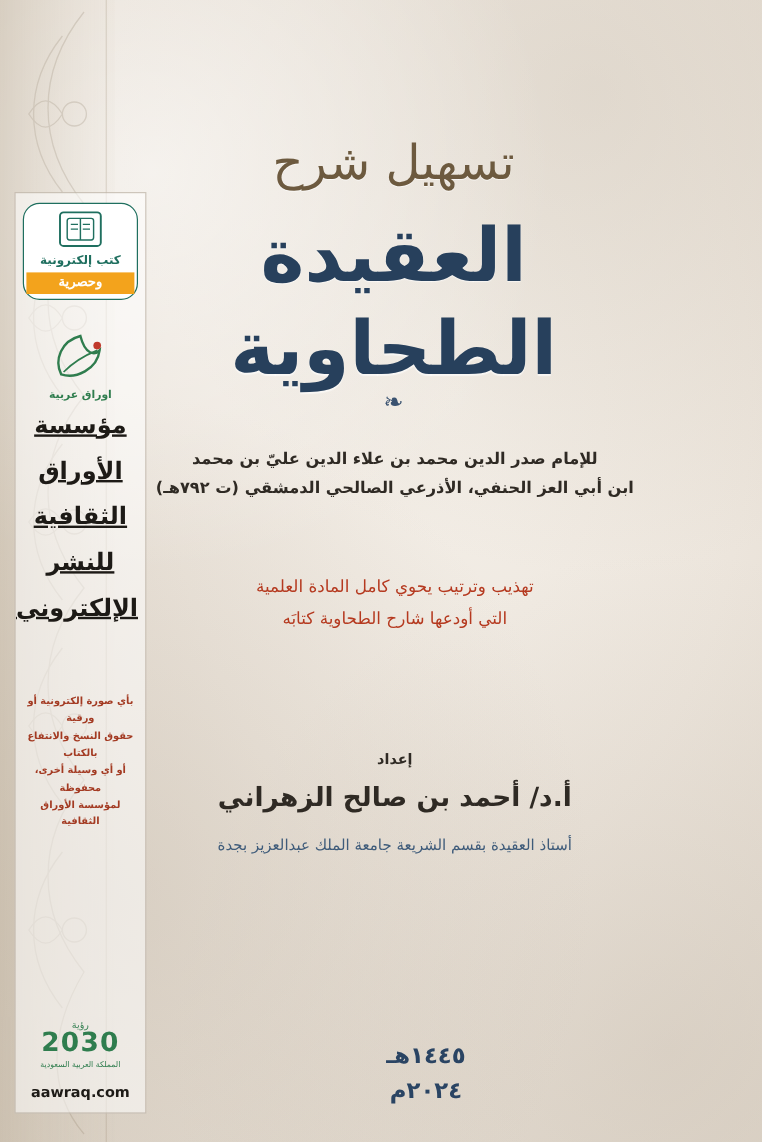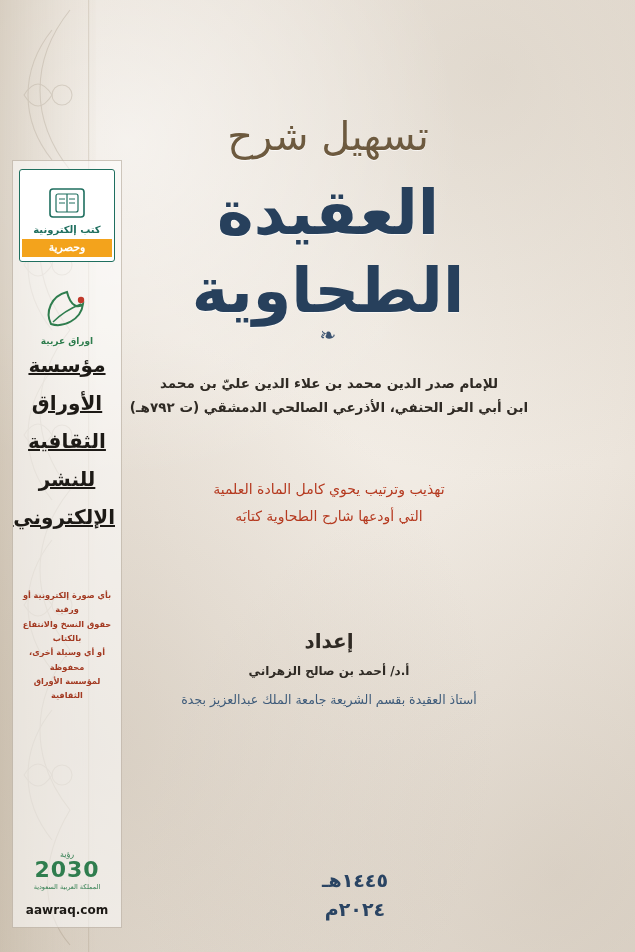--- a/index.html
+++ b/index.html
@@ -98,26 +98,26 @@
   .prep-block {
     position: absolute;
     top: 622px;
     right: 96px;
     width: 420px;
     text-align: center;
     font-family: "DejaVu Sans", sans-serif;
     color: #2f2a24;
   }
   .prep-label {
-    font-size: 20px;
+    font-size: 12px;
     font-weight: bold;
     line-height: 1.9;
   }
   .prep-name {
-    font-size: 12px;
+    font-size: 22px;
     font-weight: bold;
     line-height: 1.9;
   }
   .prep-role {
     margin-top: 6px;
     font-size: 12.5px;
     color: #3e5b7a;
     line-height: 1.8;
   }
 
@@ -145,22 +145,22 @@
     border: 1px solid rgba(150,135,115,0.45);
     box-sizing: border-box;
     padding: 8px 6px;
     text-align: center;
   }
   .badge-ekutub {
     width: 96px;
     margin: 0 auto;
     background: #ffffff;
     border: 1px solid #1f6f5f;
-    border-radius: 3px;
-    padding: 16px 2px 4px;
+    border-radius: 14px;
+    padding: 4px 2px 4px;
     box-sizing: border-box;
   }
   .badge-ekutub .bk-icon {
     display: block;
     margin: 0 auto 3px;
   }
   .badge-ekutub .bk-line1 {
     font-family: "DejaVu Sans", sans-serif;
     font-size: 10px;
     font-weight: bold;

